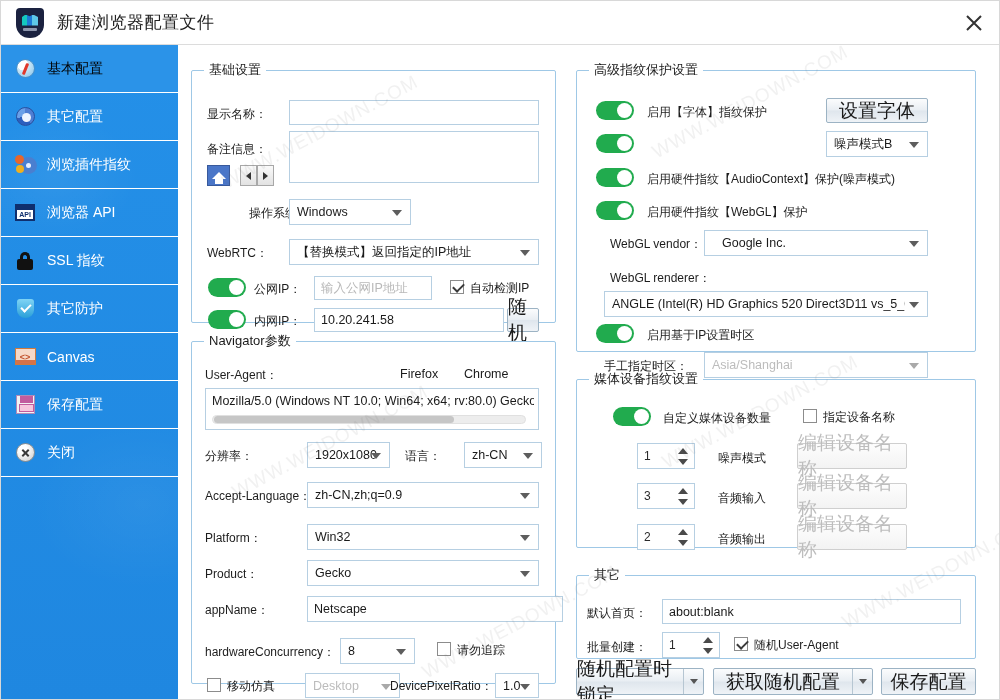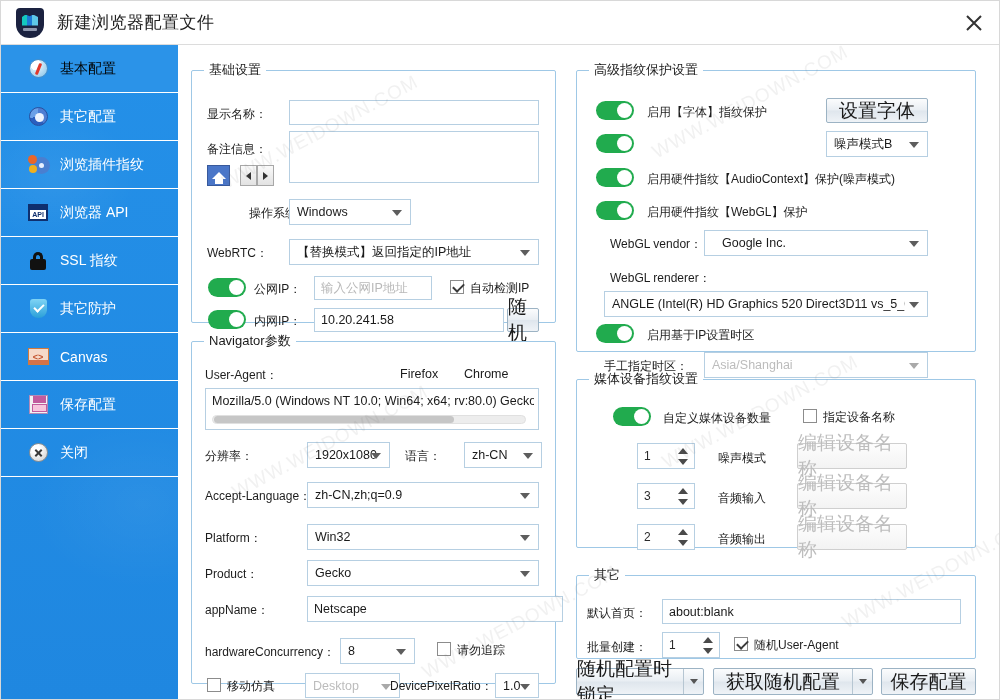--- a/index.html
+++ b/index.html
@@ -62,21 +62,21 @@
       radial-gradient(ellipse 120px 90px at 30% 20%, rgba(255,255,255,0.06), transparent 70%),
       radial-gradient(ellipse 160px 120px at 80% 70%, rgba(255,255,255,0.05), transparent 70%),
       linear-gradient(180deg,#2490e8 0%, #1f87e0 100%);
     overflow: hidden;
   }
   .side-item {
     height: 48px; width: 177px;
     display: flex; align-items: center;
     border-bottom: 1px solid #ffffff;
     cursor: pointer;
-    padding-left: 26px;
+    padding-left: 13px;
   }
   .side-item .s-ico {
     width: 22px; height: 22px; flex: none; margin-right: 11px;
     display: flex; align-items: center; justify-content: center;
   }
   .side-item .s-lbl {
     font-size: 14px; color: #ffffff; white-space: nowrap;
   }
   .side-item.active { background: #2b93e8; }
   .side-item.active .s-lbl { color: #000000; font-weight: normal; }

